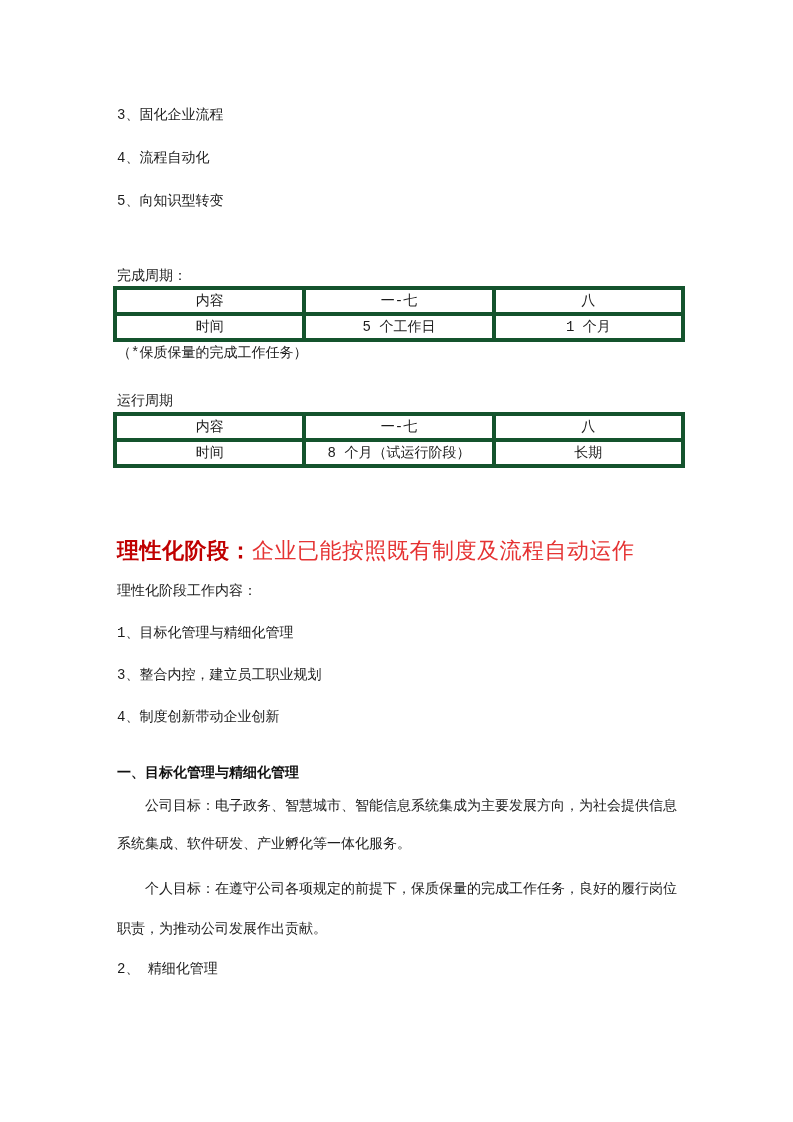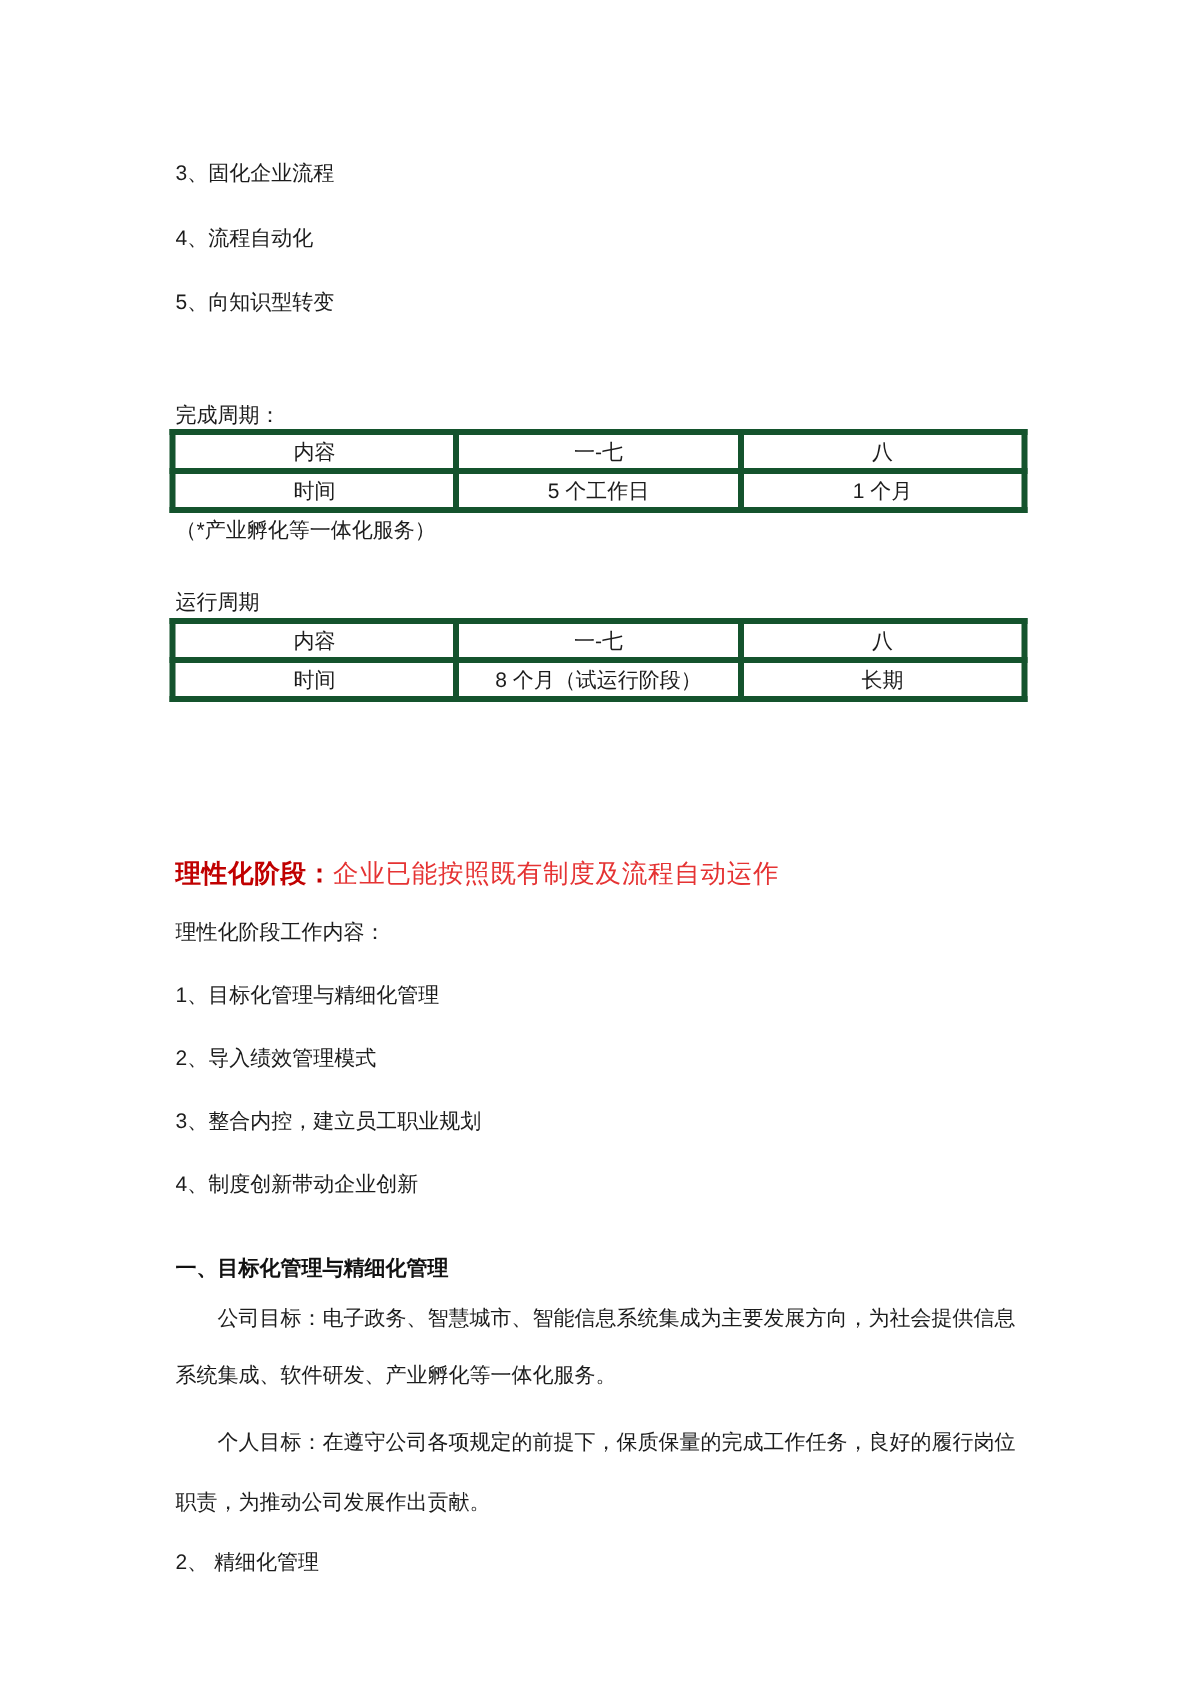--- a/index.html
+++ b/index.html
@@ -6,21 +6,21 @@
     margin: 0;
     padding: 0;
     background: #ffffff;
   }
   .page {
     position: relative;
     width: 793px;
     height: 1122px;
     background: #ffffff;
     overflow: hidden;
-    font-family: Liberation Sans, sans-serif;
+    font-family: Liberation Mono, monospace;
     color: #1c1c1c;
     font-size: 14px;
     line-height: 20px;
   }
   .content {
     padding: 105px 108px 0 113px;
   }
   .txt { padding-left: 4px; }
   .intro-item { margin-top: 23px; }
   .intro-item:first-child { margin-top: 0; }
@@ -38,22 +38,22 @@
     vertical-align: middle;
     font-size: 14px;
     line-height: 16px;
     padding: 0;
     color: #1c1c1c;
   }
   .table-note { margin-top: 1px; }
   .run-label { margin-top: 28px; }
   .run-table-wrap { margin-top: 1px; }
   .stage-heading {
-    margin-top: 103px;
-    font-size: 17px;
+    margin-top: 73px;
+    font-size: 22px;
     line-height: 24px;
     letter-spacing: 0.5px;
   }
   .stage-heading .term { font-weight: bold; }
   .stage-intro { margin-top: 16px; }
   .stage-item { margin-top: 22px; }
   .section-heading {
     margin-top: 36px;
     font-weight: bold;
     color: #111111;
@@ -85,21 +85,21 @@
           <td>八</td>
         </tr>
         <tr>
           <td>时间</td>
           <td>5 个工作日</td>
           <td>1 个月</td>
         </tr>
       </tbody>
     </table>
 
-    <div class="table-note txt">（*产业孵化等一体化服务）</div>
+    <div class="table-note txt">（*保质保量的完成工作任务）</div>
 
     <div class="run-label txt">运行周期</div>
 
     <div class="run-table-wrap">
       <table class="doc-table">
         <tbody>
           <tr>
             <td>内容</td>
             <td>一-七</td>
             <td>八</td>
@@ -113,21 +113,20 @@
       </table>
     </div>
 
     <div class="stage-heading txt">
       <span class="term" style="color: rgb(192, 0, 0);">理性化阶段：</span><span class="desc" style="color: rgb(229, 51, 51);">企业已能按照既有制度及流程自动运作</span>
     </div>
 
     <div class="stage-intro txt">理性化阶段工作内容：</div>
 
     <div class="stage-item txt">1、目标化管理与精细化管理</div>
-    <div class="stage-item txt">2、导入绩效管理模式</div>
     <div class="stage-item txt">3、整合内控，建立员工职业规划</div>
     <div class="stage-item txt">4、制度创新带动企业创新</div>
 
     <div class="section-heading txt">一、目标化管理与精细化管理</div>
 
 
     <div class="para-first txt">公司目标：电子政务、智慧城市、智能信息系统集成为主要发展方向，为社会提供信息</div>
     <div class="para-line txt">系统集成、软件研发、产业孵化等一体化服务。</div>
 
     <div class="para2-first txt">个人目标：在遵守公司各项规定的前提下，保质保量的完成工作任务，良好的履行岗位</div>

